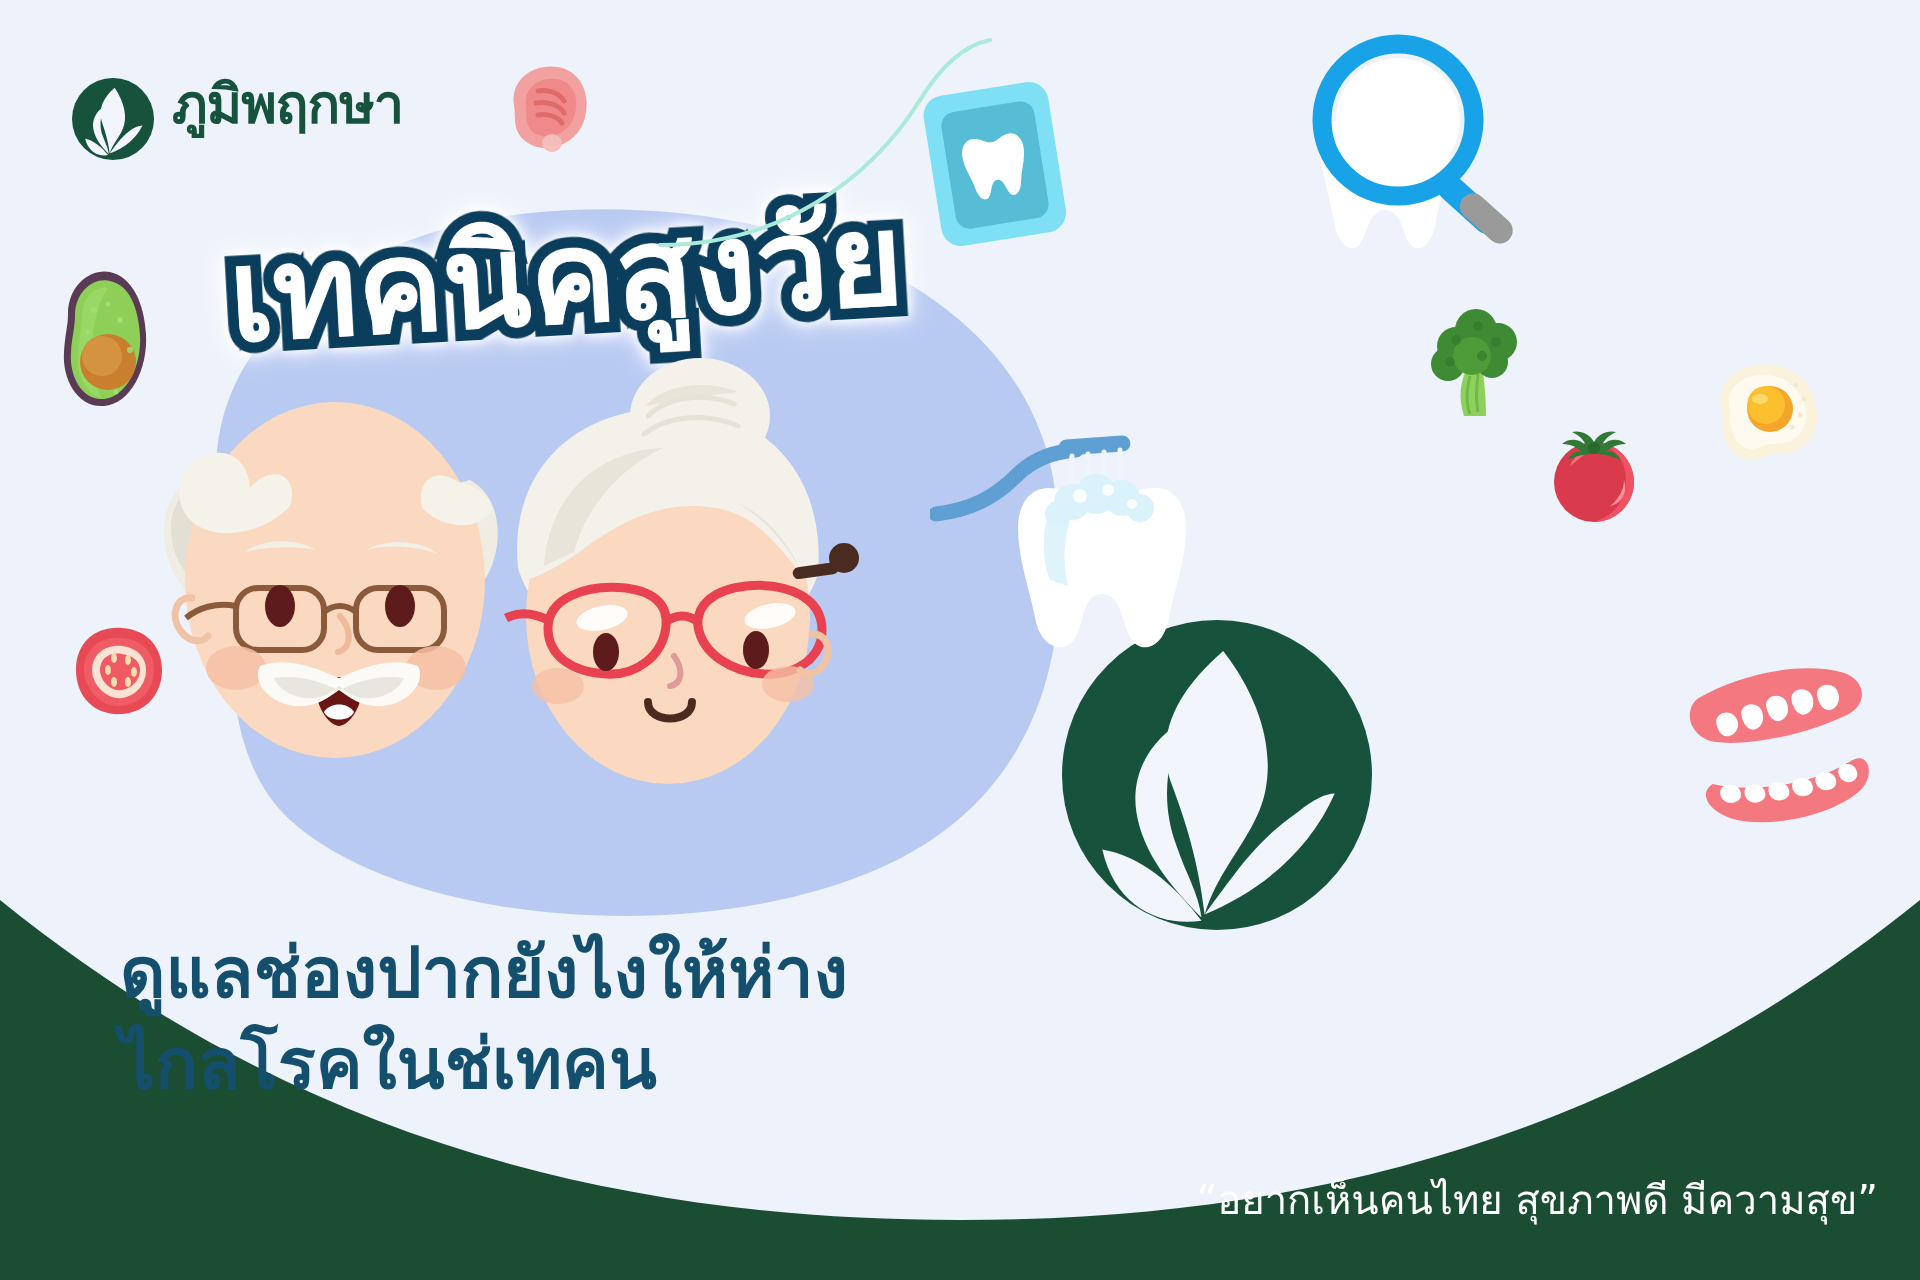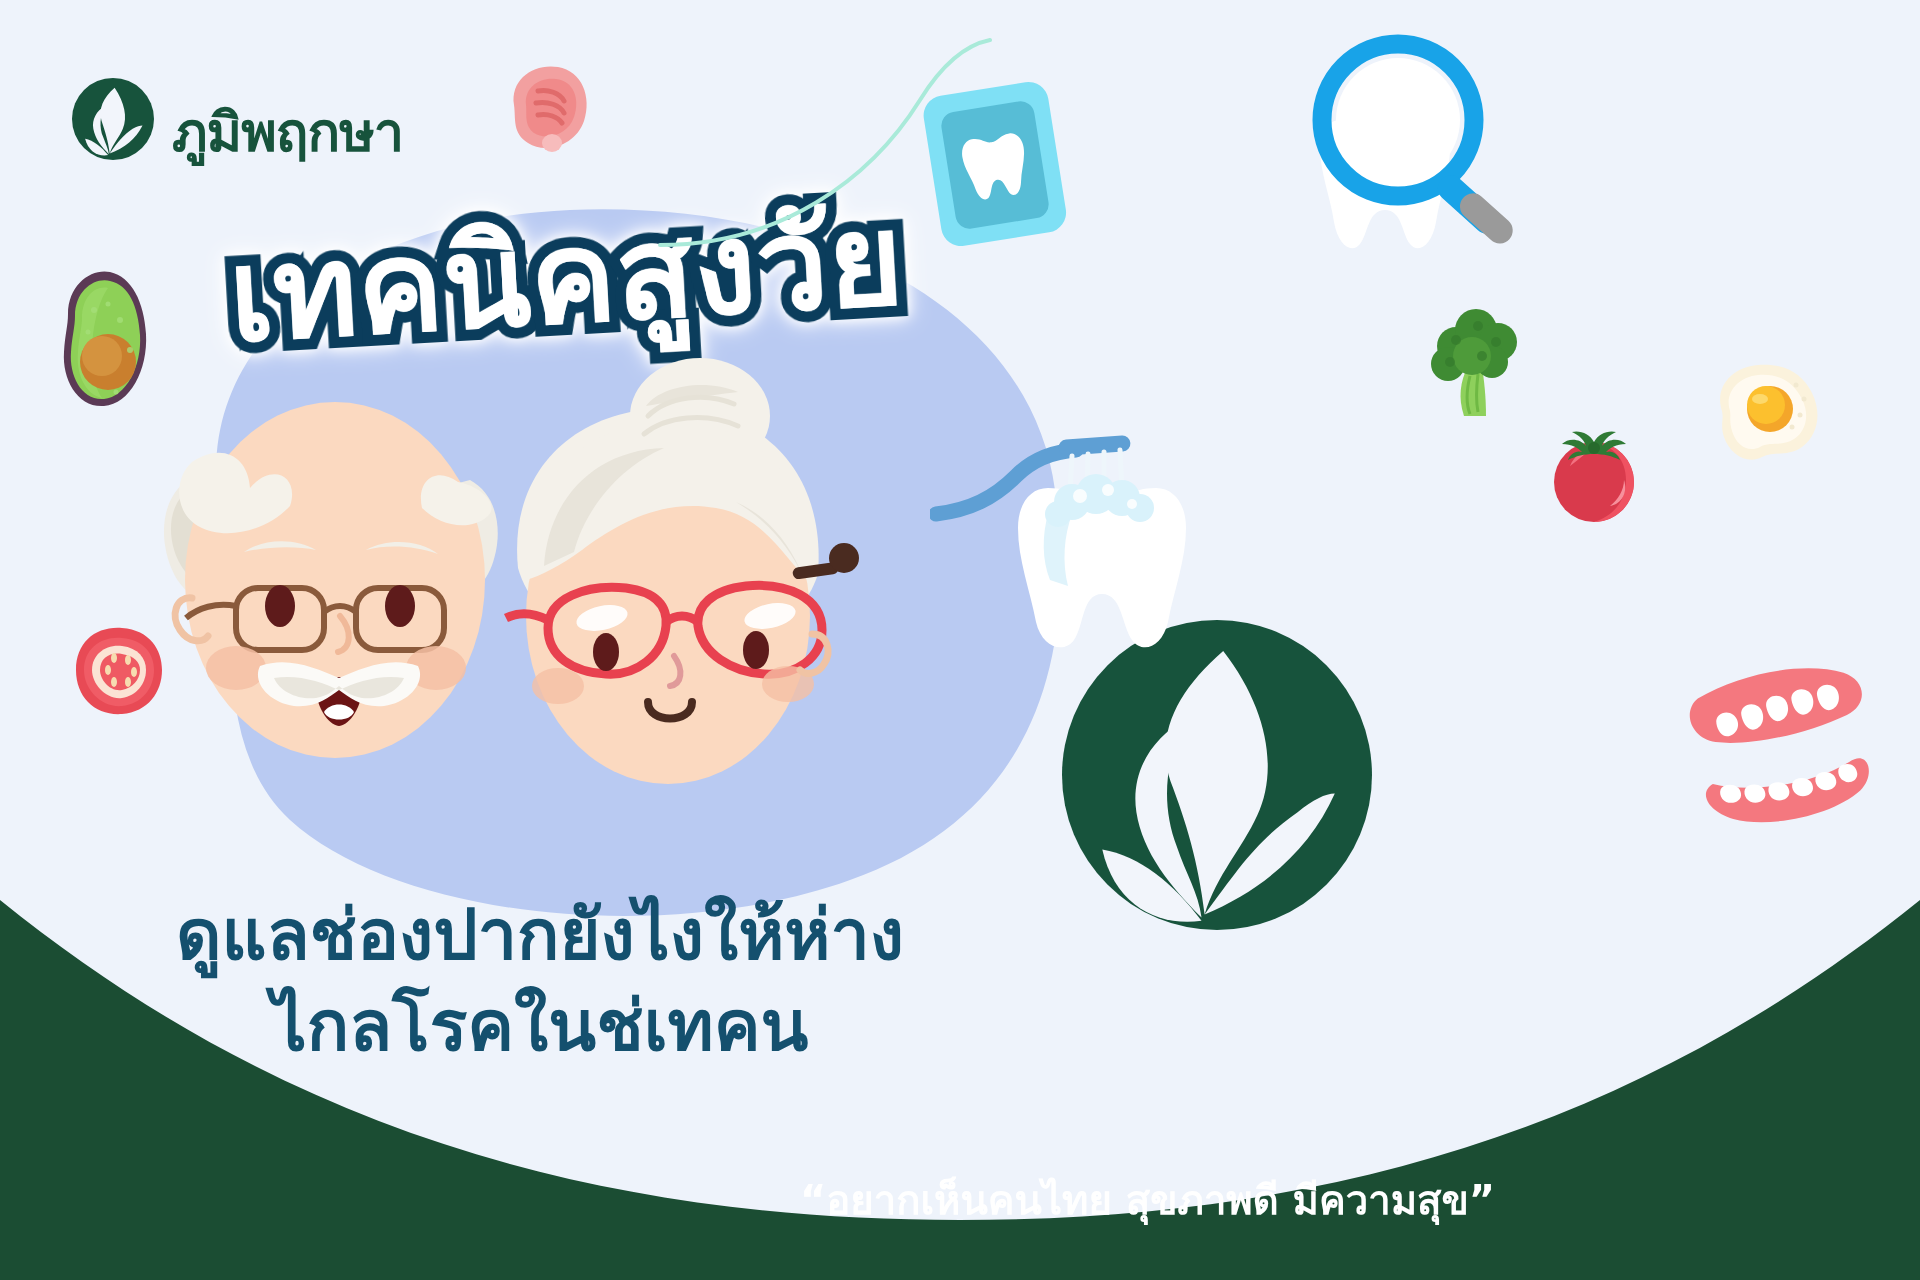--- a/index.html
+++ b/index.html
@@ -9,21 +9,21 @@
     background:#eef3fb;
   }
   #poster{position:relative;width:1920px;height:1280px;overflow:hidden;background:#eef3fb;}
   .abs{position:absolute;}
 
   
   #green-wave{position:absolute;left:0;bottom:0;width:1920px;height:420px;}
   #blue-blob{position:absolute;left:150px;top:180px;width:950px;height:760px;}
 
   
-  #brand-logo{position:absolute;left:72px;top:78px;display:flex;align-items:flex-end;gap:18px;}
+  #brand-logo{position:absolute;left:72px;top:78px;display:flex;align-items:flex-start;gap:18px;}
   #brand-mark{width:82px;height:82px;border-radius:50%;background:#17533c;position:relative;flex:0 0 auto;}
   #brand-mark svg{position:absolute;left:0;top:0;}
   #brand-name{font-size:54px;color:#17533c;font-weight:bold;letter-spacing:-1px;line-height:1;
     font-family:"DejaVu Sans","Liberation Sans",sans-serif;}
 
   
   #main-title{
     position:absolute;left:196px;top:206px;width:740px;
     transform:rotate(-3.2deg);
     font-family:"DejaVu Sans","Liberation Sans",sans-serif;
@@ -36,31 +36,31 @@
   #main-title-inner{
     position:absolute;left:196px;top:206px;width:740px;
     transform:rotate(-3.2deg);
     font-family:"DejaVu Sans","Liberation Sans",sans-serif;
     font-weight:bold;font-size:128px;line-height:1.12;color:#ffffff;
     text-align:center;white-space:nowrap;
   }
 
   
   #subtitle{
-    position:absolute;left:120px;top:890px;width:840px;text-align:center;
+    position:absolute;left:120px;top:928px;width:840px;text-align:left;
     font-family:"DejaVu Sans","Liberation Sans",sans-serif;
     font-weight:bold;font-size:70px;line-height:1.30;color:#14506e;
   }
   #subtitle div{white-space:nowrap;}
 
   
   #tagline{
-    position:absolute;left:800px;top:1168px;width:1060px;text-align:left;
+    position:absolute;left:818px;top:1168px;width:1060px;text-align:right;
     font-family:"DejaVu Sans","Liberation Sans",sans-serif;
-    font-weight:bold;font-size:40px;color:#ffffff;white-space:nowrap;
+    font-weight:normal;font-size:40px;color:#ffffff;white-space:nowrap;
   }
 
   
   #badge-logo{position:absolute;left:1062px;top:620px;width:310px;height:310px;border-radius:50%;
     background:#17533c;}
   #badge-logo svg{position:absolute;left:0;top:0;}
 
   
   .deco{position:absolute;}
 </style>

